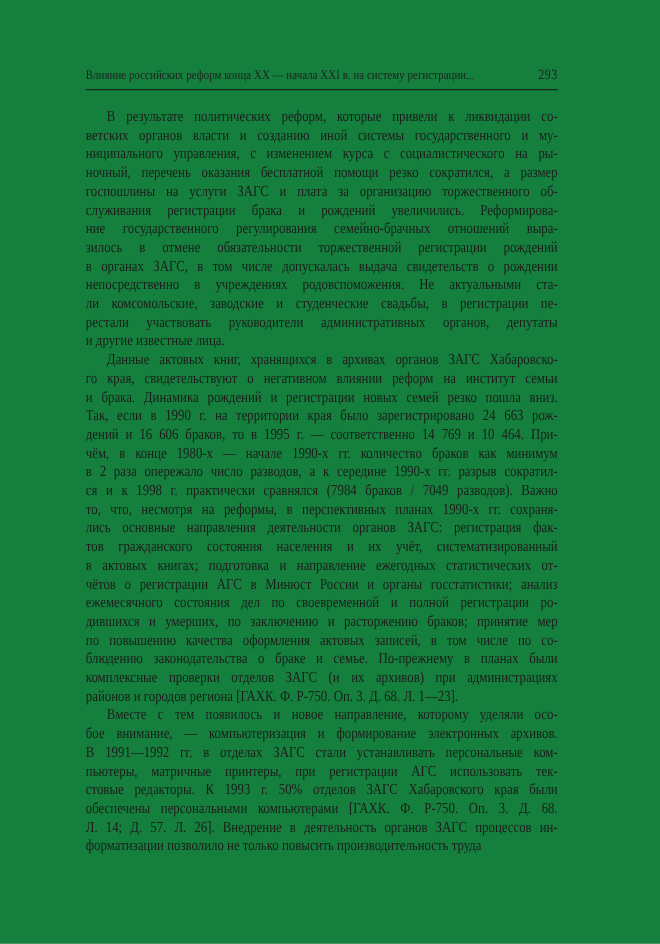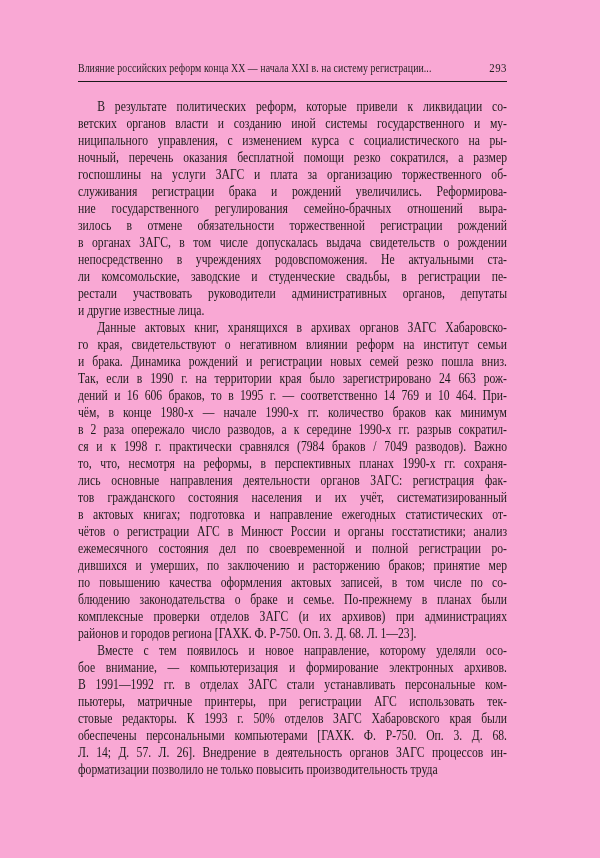--- a/index.html
+++ b/index.html
@@ -8,21 +8,21 @@
     width: 600px;
     height: 858px;
     background: #ffffff;
     font-family: "Liberation Serif", "DejaVu Serif", serif;
   }
   .page {
     position: absolute;
     left: 0; top: 0;
     width: 600px;
     height: 858px;
-    background: #f9a8d4;
+    background: #15803d;
     overflow: hidden;
   }
   
   .scale-wrap {
     position: absolute;
     left: 78px;
     top: 60px;
     width: 515px;
     transform: scaleX(0.8330);
     transform-origin: 0 0;

